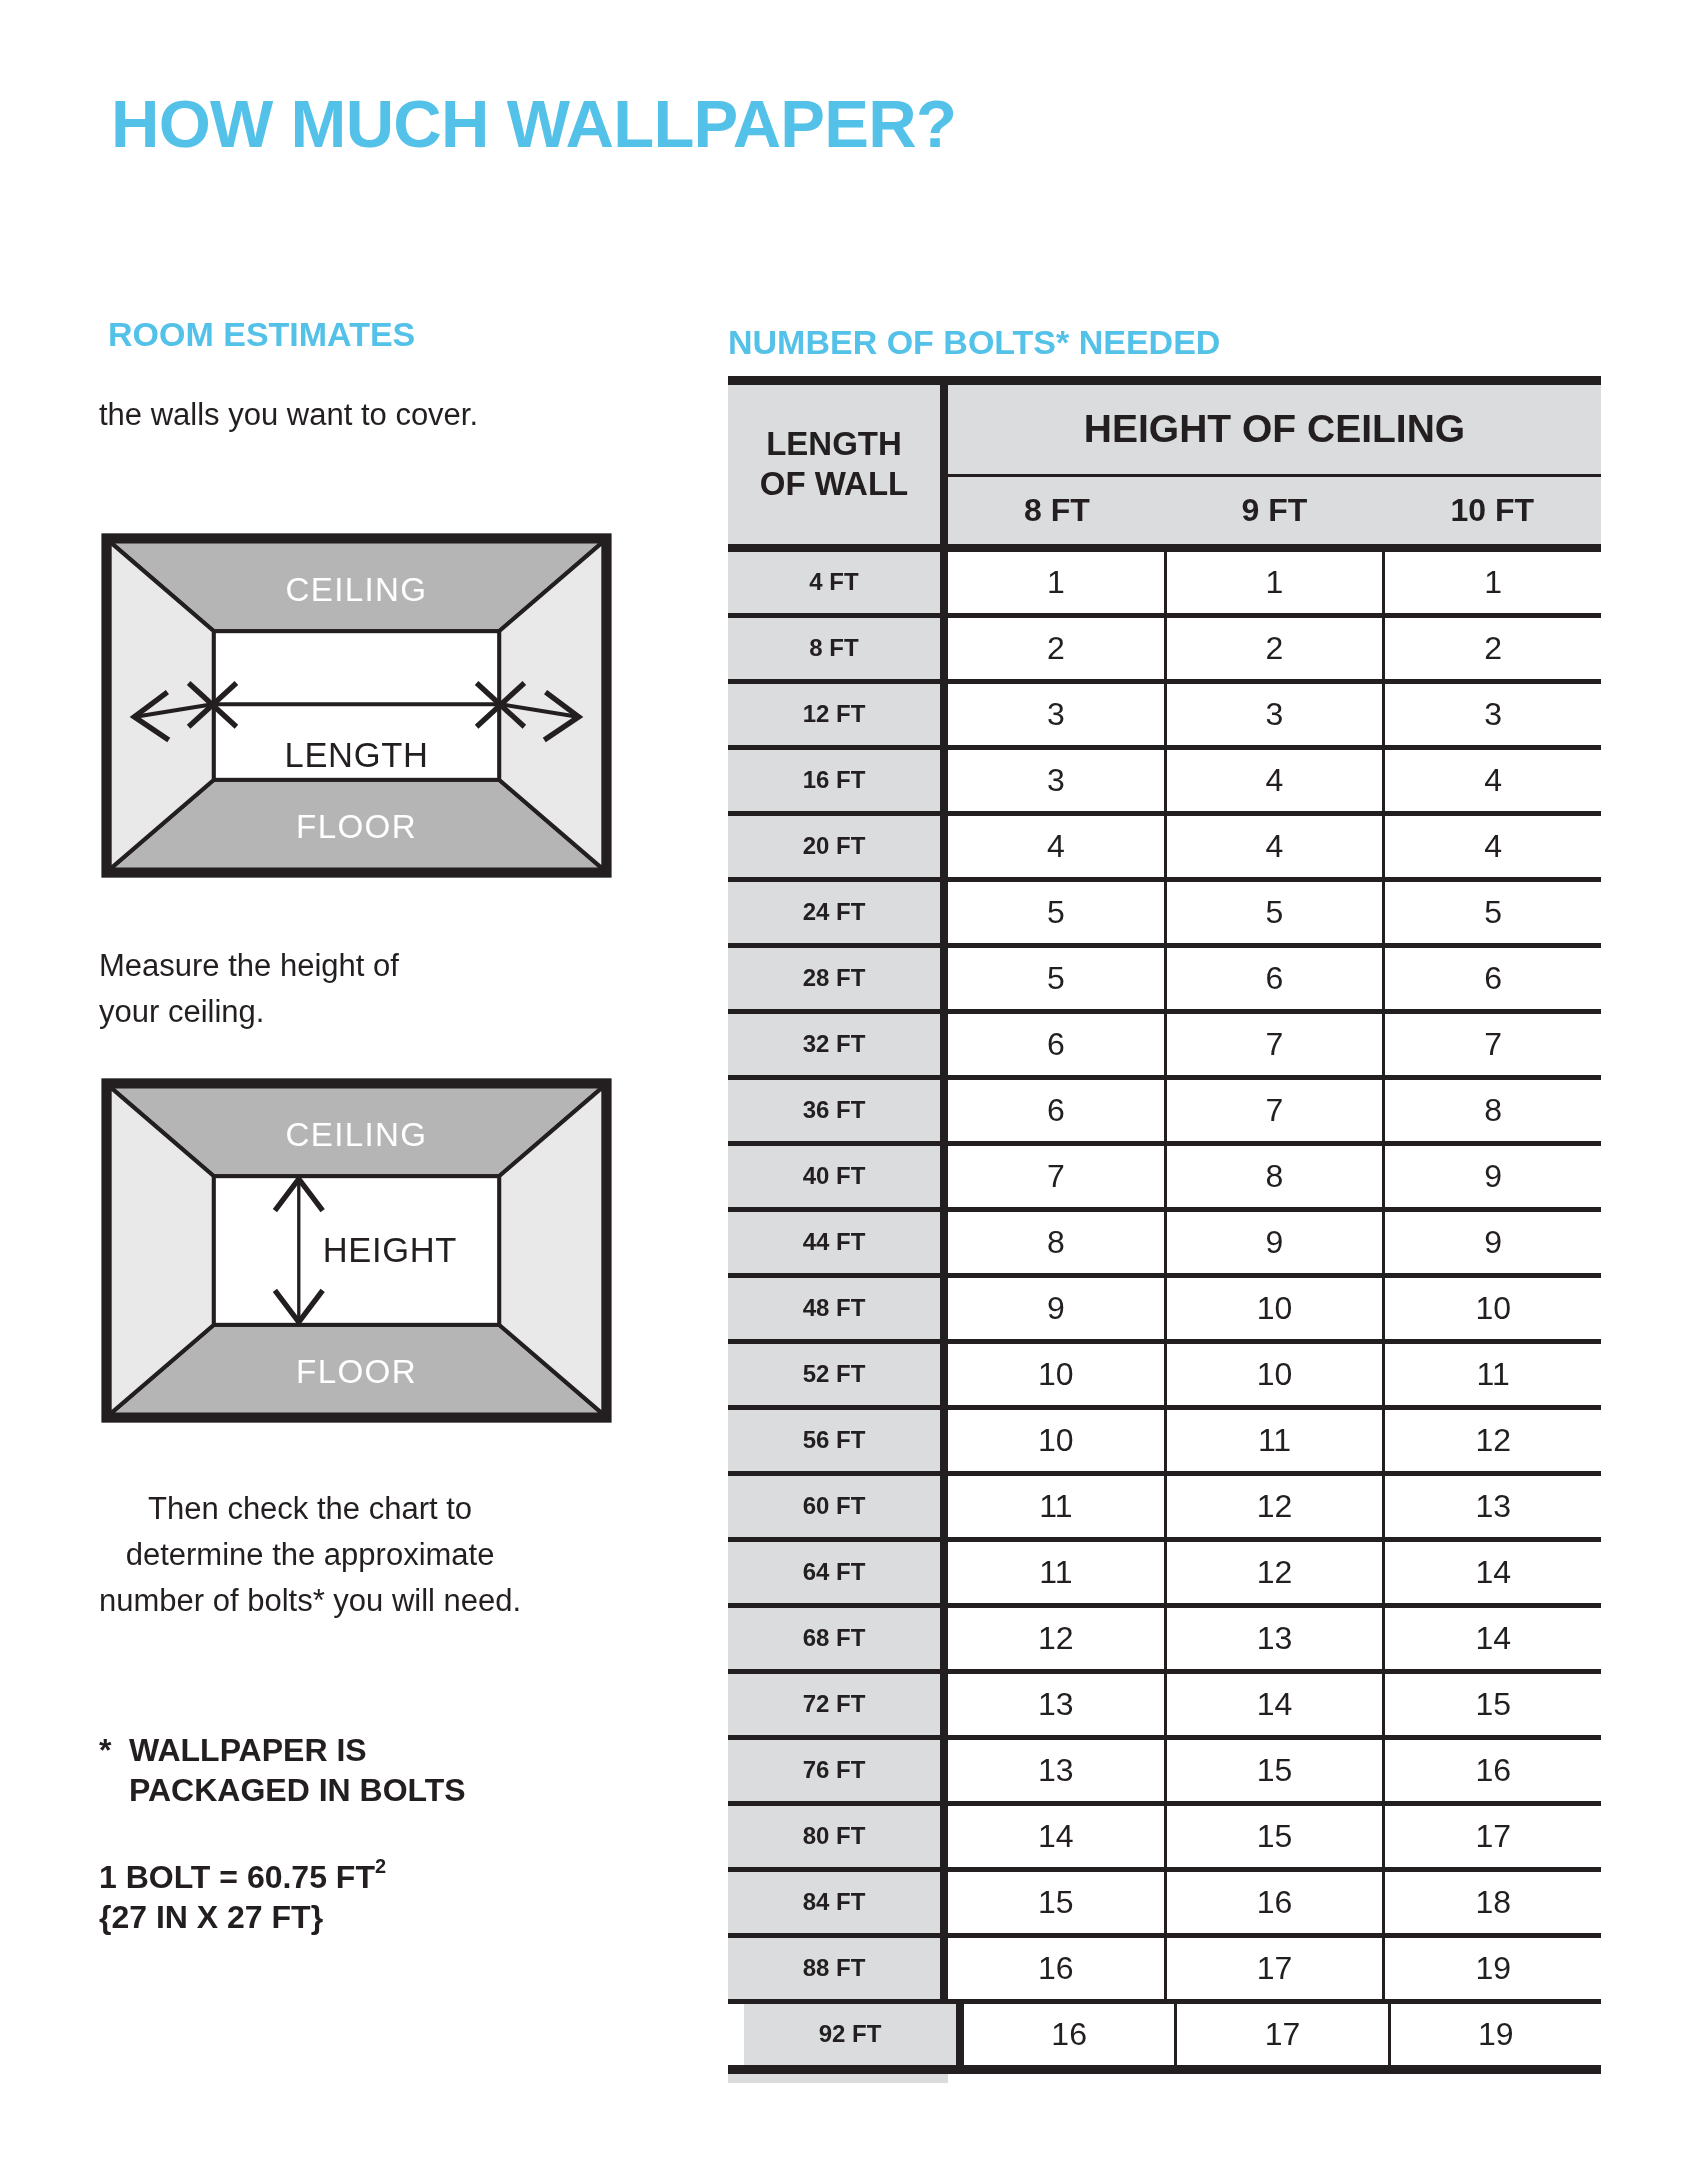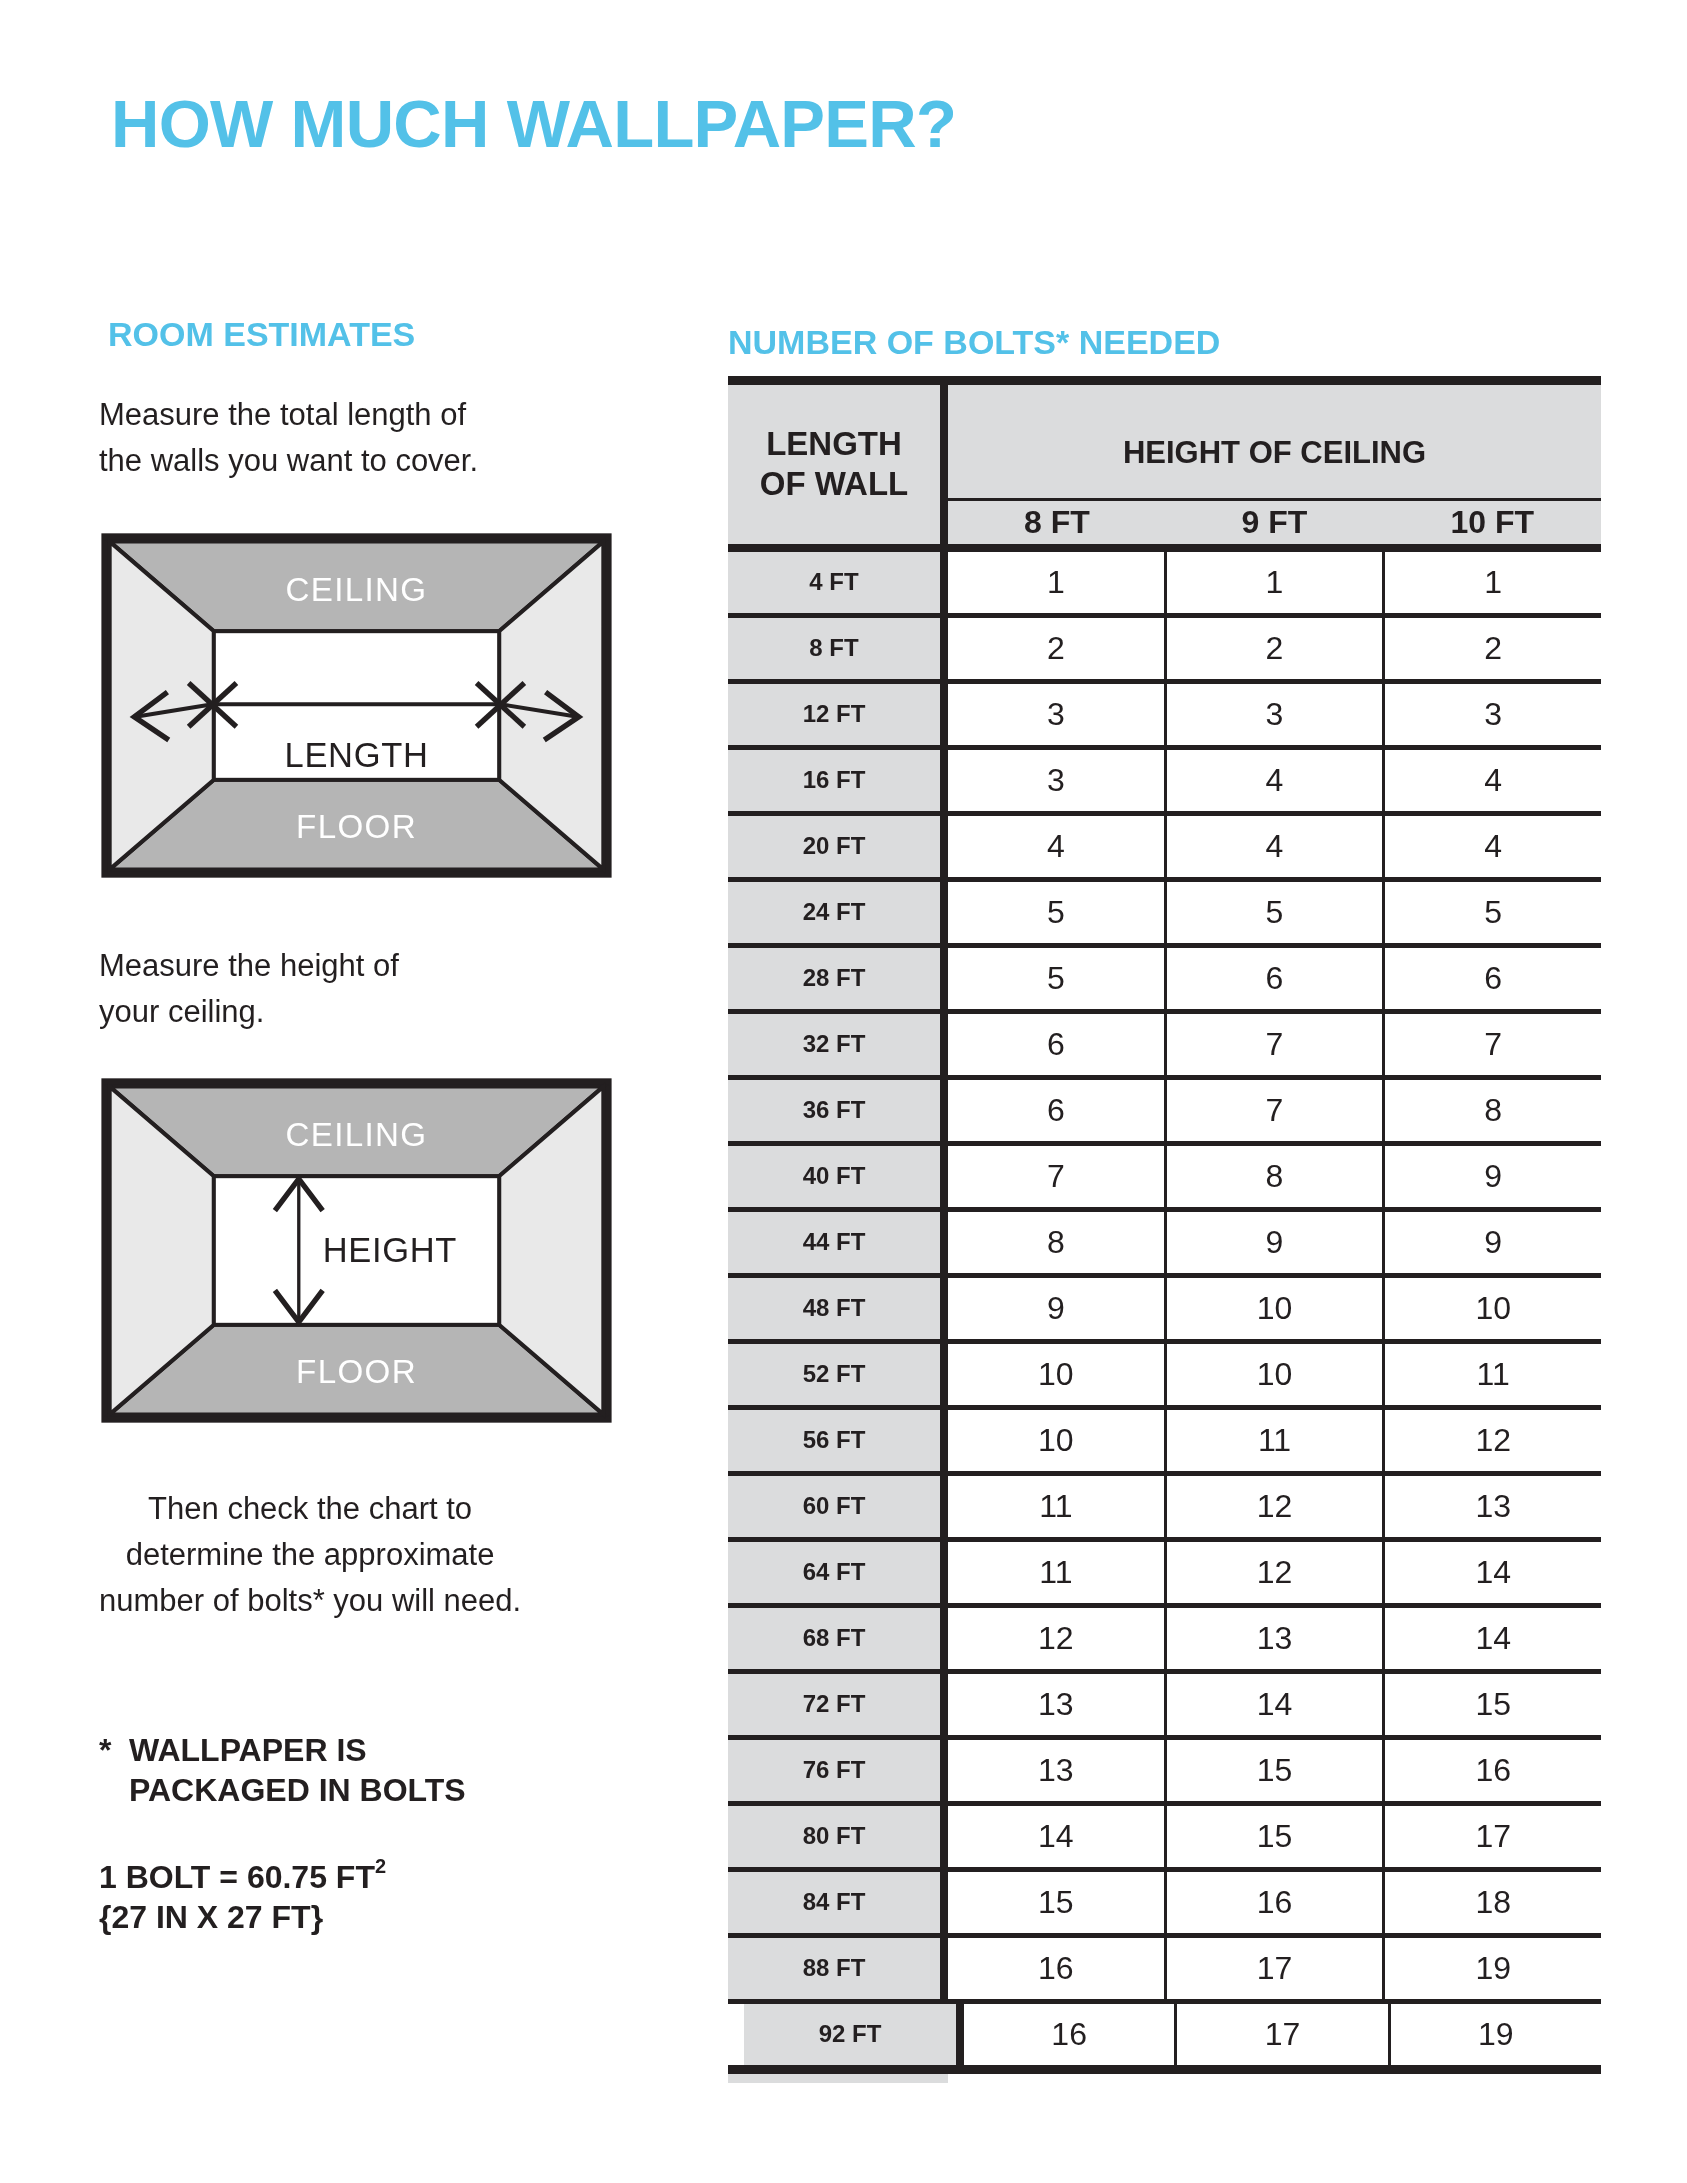--- a/index.html
+++ b/index.html
@@ -57,21 +57,21 @@
   .t-header{display:flex;height:159px;background:var(--header-gray);}
   .t-header-left{
     width:212px;border-right:8.6px solid var(--ink);
     display:flex;flex-direction:column;justify-content:center;align-items:center;
     font-weight:bold;font-size:33px;line-height:40px;
   }
   .t-header-right{flex:1;display:flex;flex-direction:column;}
   .t-group{
     height:89px;border-bottom:3.3px solid var(--ink);
     display:flex;align-items:center;justify-content:center;
-    font-weight:bold;font-size:31px;margin-top:24px;
+    font-weight:bold;font-size:39px;
   }
   .t-subrow{flex:1;display:flex;align-items:center;}
   .t-subcell{flex:1;text-align:center;font-weight:bold;font-size:32px;}
   .t-body{border-top:8px solid var(--ink);border-bottom:9.3px solid var(--ink);}
   .t-row{display:flex;height:61px;border-bottom:5.3px solid var(--ink);}
   .t-row:last-child{border-bottom:none;margin-left:16px;}
   .t-row-label{
     width:212px;border-right:8.6px solid var(--ink);background:var(--header-gray);
     display:flex;align-items:center;justify-content:center;
     font-weight:bold;font-size:24px;
@@ -84,21 +84,20 @@
   .t-stub{width:220px;height:9.3px;background:var(--header-gray);}
 </style>
 </head>
 <body>
 
 <div class="abs page-title">HOW MUCH WALLPAPER?</div>
 
 <div class="abs section-heading heading-left">ROOM ESTIMATES</div>
 
 <div class="abs para para-1">
-  <div>Measure the total length of</div>
   <div>the walls you want to cover.</div>
 </div>
 
 <svg class="abs diagram-1" width="511" height="345" viewBox="0 0 770 520">
   <rect x="7" y="7" width="756" height="506" fill="#ffffff" stroke="#231f20" stroke-width="13"></rect>
   <polygon points="13,13 757,13 600,148 170,148" fill="#b5b5b5" stroke="#231f20" stroke-width="6"></polygon>
   <polygon points="13,507 757,507 600,372 170,372" fill="#b5b5b5" stroke="#231f20" stroke-width="6"></polygon>
   <polygon points="13,13 170,148 170,372 13,507" fill="#e9e9e9" stroke="#231f20" stroke-width="6"></polygon>
   <polygon points="757,13 600,148 600,372 757,507" fill="#e9e9e9" stroke="#231f20" stroke-width="6"></polygon>
   <rect x="170" y="148" width="430" height="224" fill="#ffffff" stroke="#231f20" stroke-width="6"></rect>

